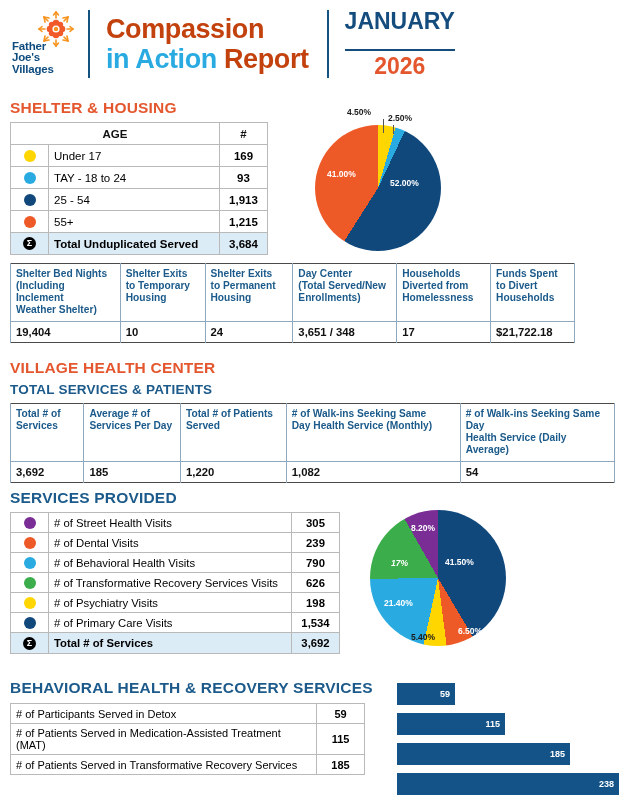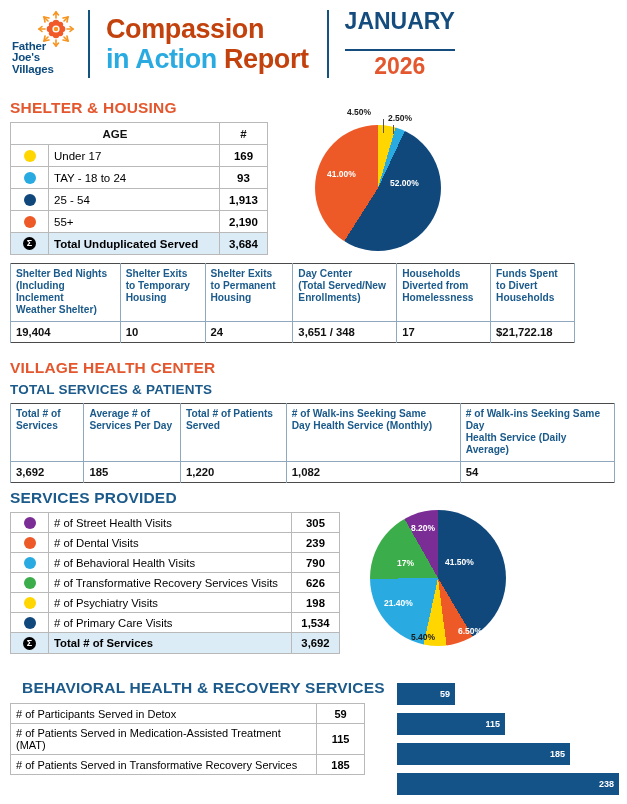--- a/index.html
+++ b/index.html
@@ -299,21 +299,21 @@
     <td class="num-cell">93</td>
   </tr>
   <tr>
     <td class="dot-cell"><span class="dot d-navy"></span></td>
     <td>25 - 54</td>
     <td class="num-cell">1,913</td>
   </tr>
   <tr>
     <td class="dot-cell"><span class="dot d-orange"></span></td>
     <td>55+</td>
-    <td class="num-cell">2,190</td>
+    <td class="num-cell">1,215</td>
   </tr>
   <tr class="total-row">
     <td class="dot-cell"><span class="sigma-dot">Σ</span></td>
     <td>Total Unduplicated Served</td>
     <td class="num-cell">3,684</td>
   </tr>
 </tbody>
   </table>
 
 <div class="pie-wrap" style="left:300px;top:105px;width:190px;height:150px;">
@@ -451,25 +451,25 @@
 </tbody>
   </table>
 
 <div class="pie-wrap" style="left:360px;top:500px;width:170px;height:155px;">
   <div class="pie" style="left:10px;top:10px;width:136px;height:136px;
        background: conic-gradient(from 0deg, #11487c 0deg 149.4deg, #ed5a28 149.4deg 172.8deg, #ffd600 172.8deg 192.24deg, #29abe2 192.24deg 269.28deg, #3cad4b 269.28deg 330.48deg, #7b2d96 330.48deg 360deg);"></div>
   <div class="pie-label pl-white" style="left:85px;top:57px;">41.50%</div>
   <div class="pie-label pl-white" style="left:78px;top:126px;margin-left:20px;">6.50%</div>
   <div class="pie-label pl-dark" style="left:51px;top:132px;">5.40%</div>
   <div class="pie-label pl-white" style="left:24px;top:98px;">21.40%</div>
-  <div class="pie-label pl-white" style="left:37px;top:58px;">17%</div>
+  <div class="pie-label pl-white" style="left:31px;top:58px;font-style:italic;">17%</div>
   <div class="pie-label pl-white" style="left:51px;top:23px;">8.20%</div>
 </div>
 
-<div class="sec-title sec-navy" style="position:absolute;left:22px;top:679px;text-align:center;">BEHAVIORAL HEALTH &amp; RECOVERY SERVICES</div>
+<div class="sec-title sec-navy" style="position:absolute;left:10px;top:679px;text-align:center;">BEHAVIORAL HEALTH &amp; RECOVERY SERVICES</div>
 
 <table class="tbl-outer" id="bh-table">
   <tbody>
       <tr>
     <td># of Participants Served in Detox</td>
     <td class="num-cell">59</td>
   </tr>
   <tr>
     <td># of Patients Served in Medication-Assisted Treatment (MAT)</td>
     <td class="num-cell">115</td>

